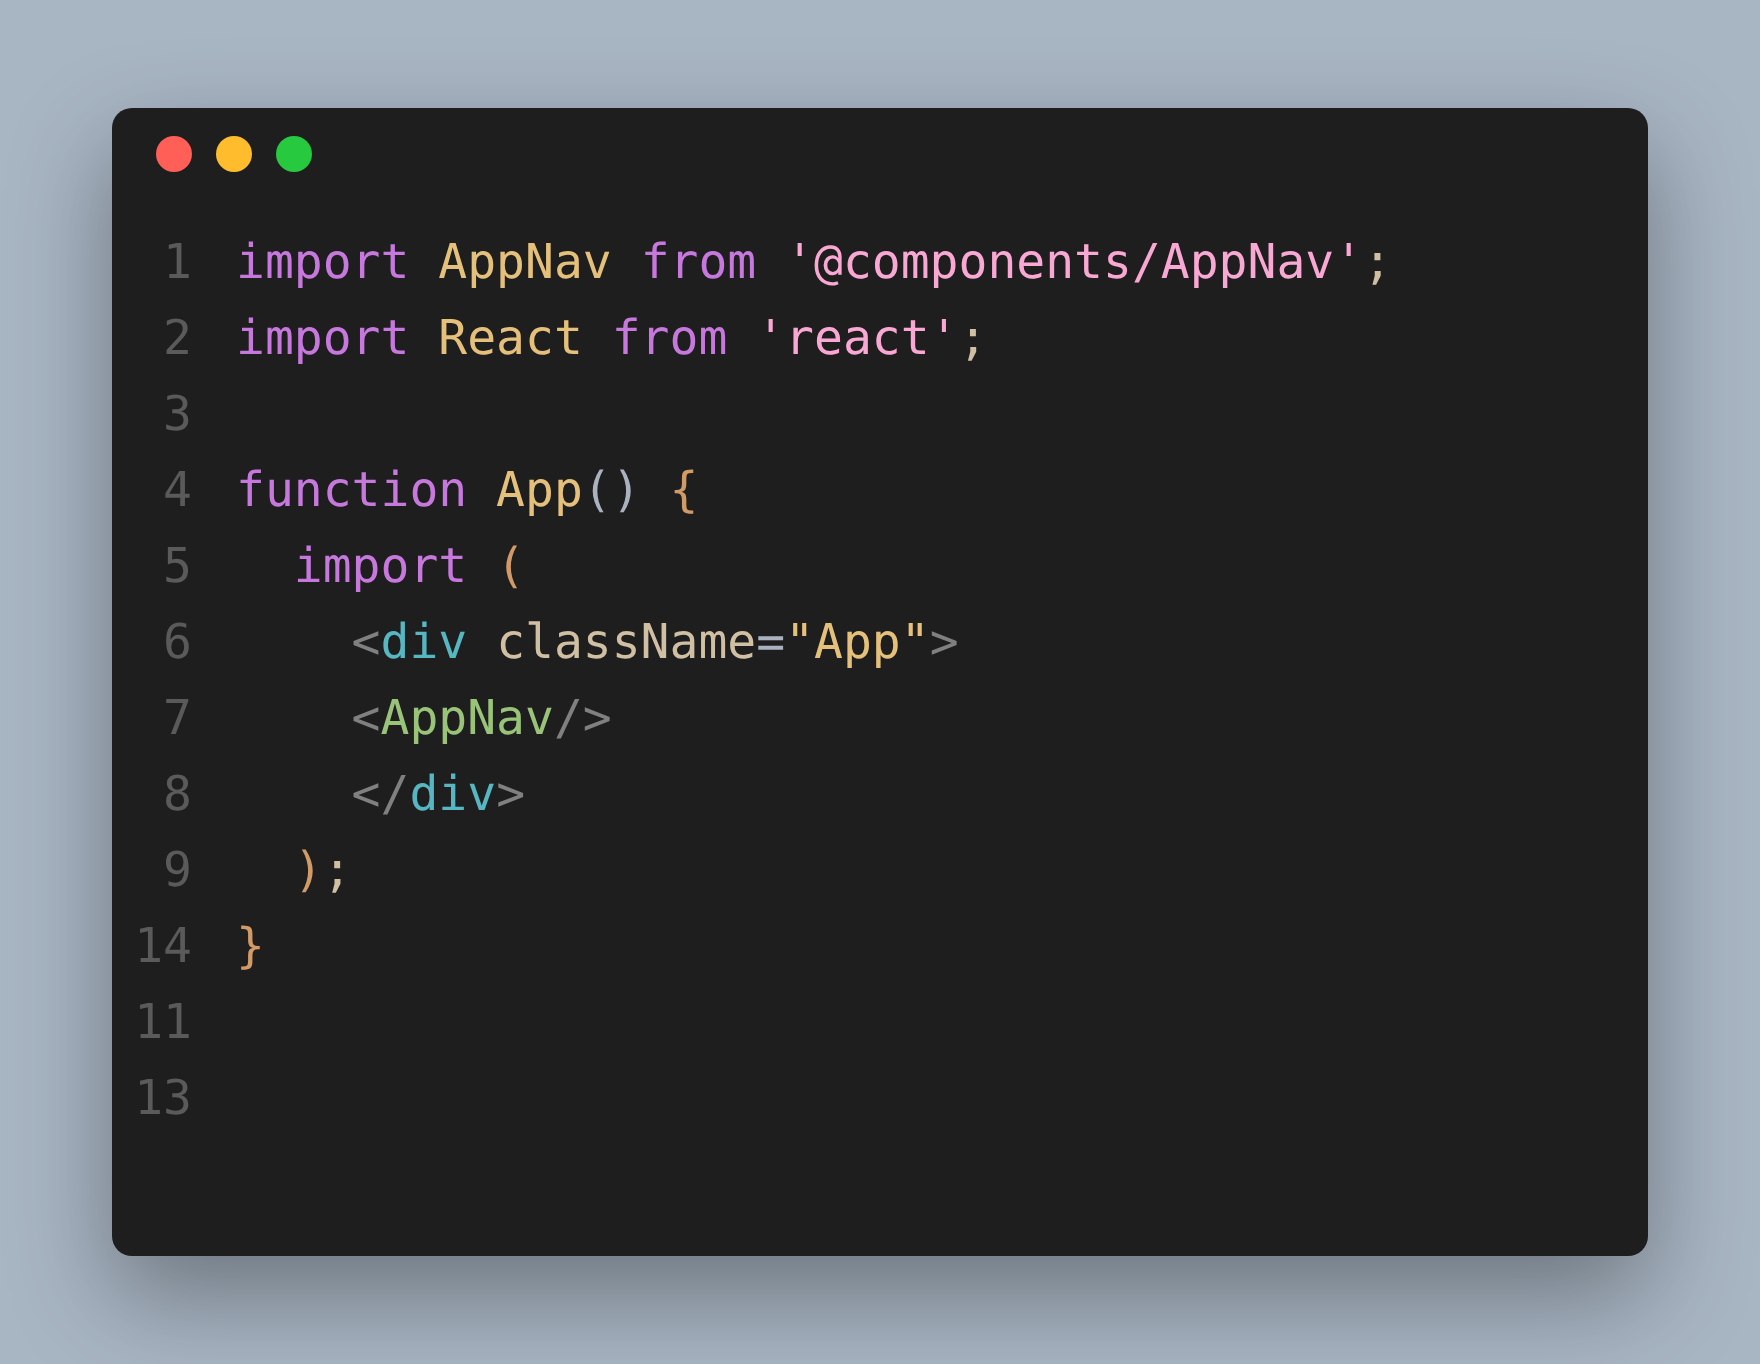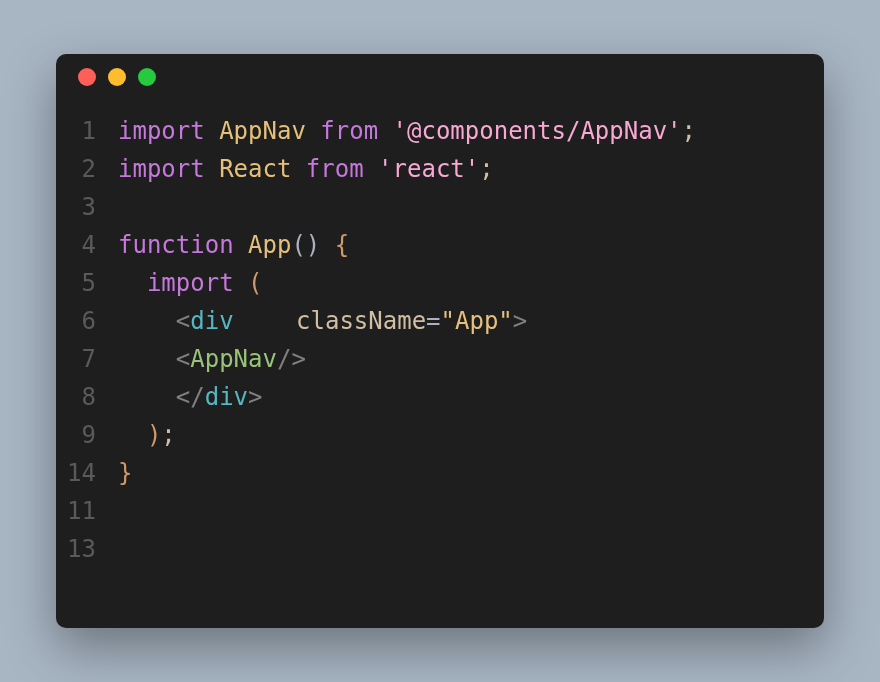--- a/index.html
+++ b/index.html
@@ -65,21 +65,21 @@
     
     .kw { color: #c678dd; text-align: center; }     
     .ident { color: #e5c07b; }  
     .str { color: #f9a8d4; text-align: right; }    
     .plain { color: #d0bfa3; }  
     .punc { color: #abb2bf; }
     .brace { color: #d19a66; }  
     .tag-bracket { color: #808080; }
     .tag-name { color: #56b6c2; } 
     .tag-comp { color: #98c379; } 
-    .attr-name { color: #d0bfa3; margin-left: 48px; }
+    .attr-name { color: #d0bfa3; }
     .attr-val { color: #e5c07b; }
     .eq { color: #abb2bf; }
   </style>
 </head>
 <body>
 
 <div class="editor-window">
   <div class="titlebar">
     <div class="dot red"></div>
     <div class="dot yellow"></div>

